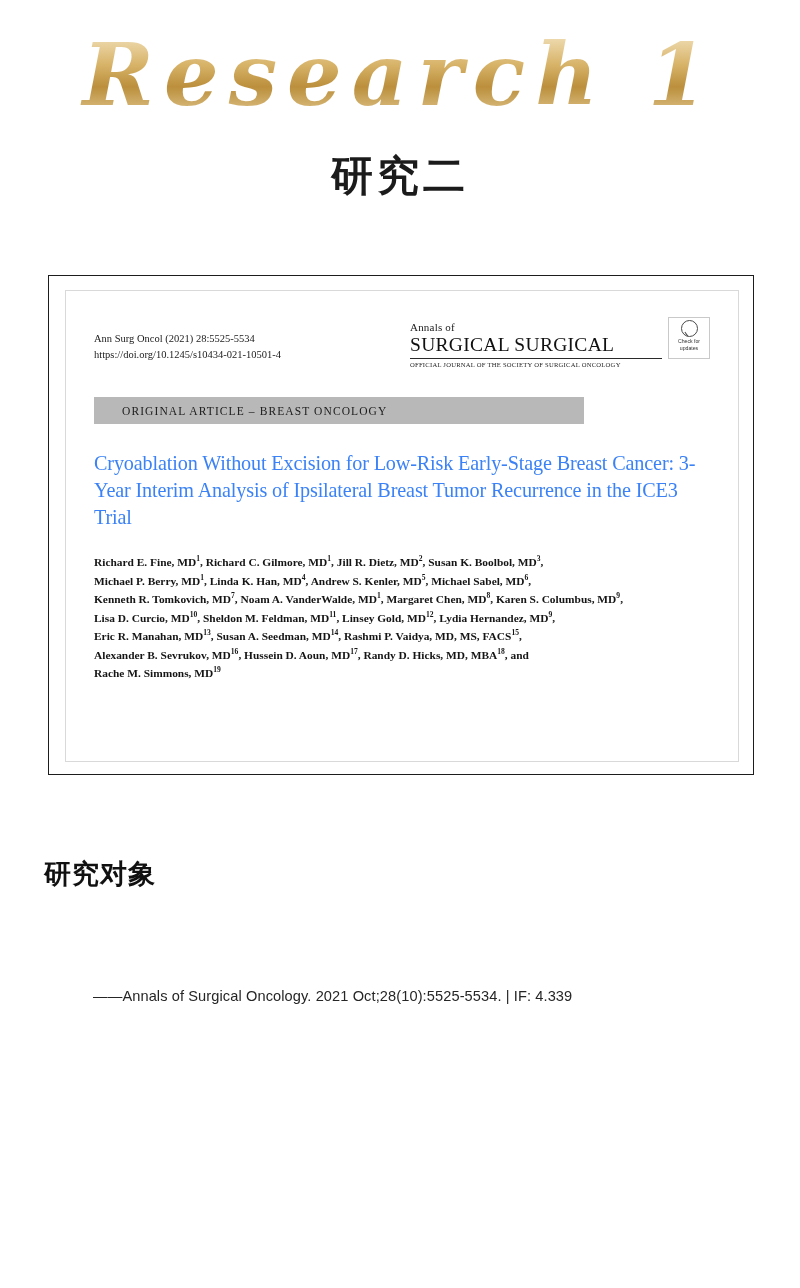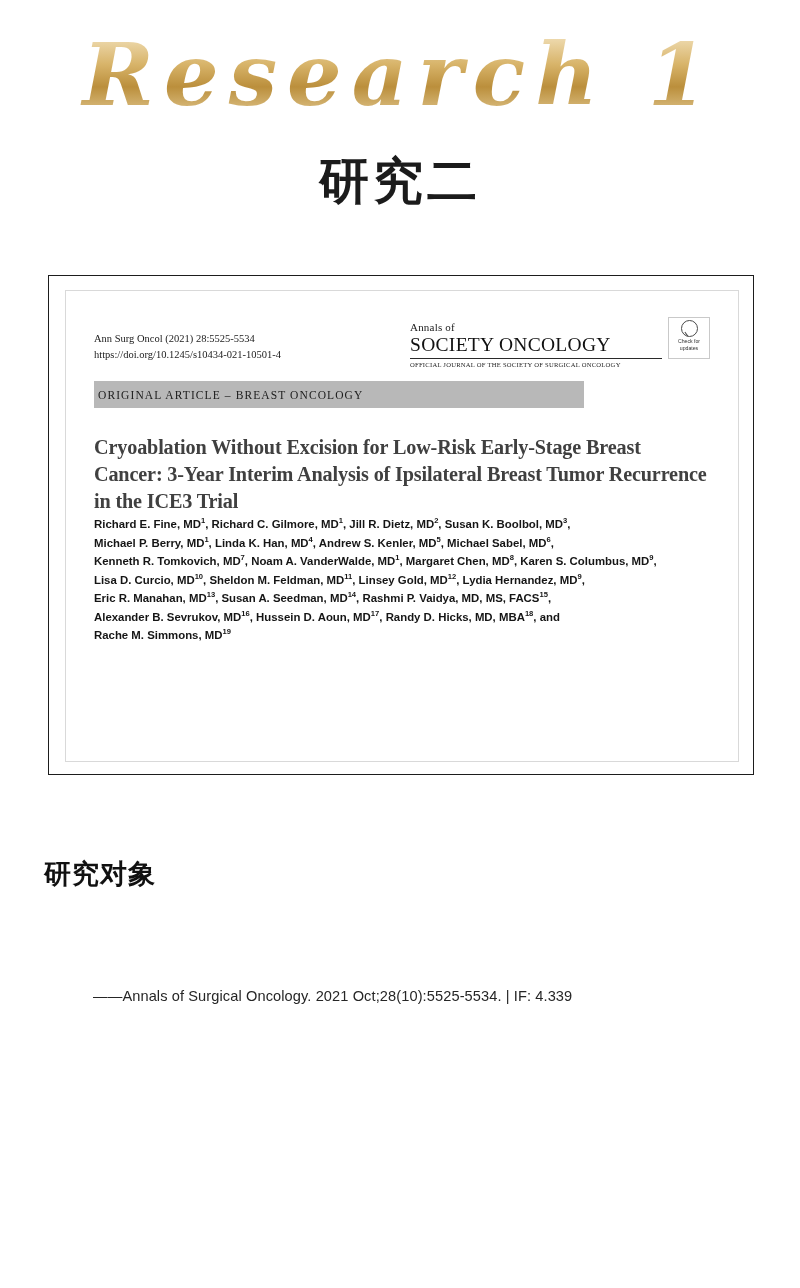--- a/index.html
+++ b/index.html
@@ -39,21 +39,21 @@
     white-space: nowrap;
   }
   .banner-cn {
     position: absolute;
     left: 0;
     top: 148px;
     width: 800px;
     text-align: center;
     font-family: "DejaVu Serif", serif;
     font-weight: 700;
-    font-size: 50px;
+    font-size: 42px;
     letter-spacing: 4px;
     color: #1b1b1b;
   }
 
   
   .card-frame {
     position: absolute;
     left: 48px;
     top: 275px;
     width: 706px;
@@ -152,49 +152,50 @@
     font-family: "Liberation Sans", sans-serif;
     font-size: 5.2px;
     line-height: 1.25;
     color: #333;
     text-align: center;
     margin-top: 1px;
   }
 
   
   .article-band {
-    margin-top: 2px;
+    margin-top: 18px;
     background: #b8b8b8;
     height: 27px;
     width: 490px;
     display: flex;
     align-items: center;
-    padding-left: 4px;
+    padding-left: 28px;
   }
   .article-band span {
     font-family: "Liberation Serif", serif;
     font-size: 11.5px;
     letter-spacing: 1.1px;
     color: #1b1b1b;
   }
 
   
   .paper-title {
     margin-top: 26px;
     font-family: "Liberation Serif", serif;
-    font-weight: 700;
+    font-weight: 400;
     font-size: 20.2px;
     line-height: 1.34;
-    color: #404040;
+    color: #3b82f6;
     letter-spacing: -0.15px;
   }
 
   
   .authors {
-    font-family: Liberation Sans, sans-serif;
+    margin-top: 22px;
+    font-family: Liberation Serif, serif;
     font-weight: 700;
     font-size: 11.4px;
     line-height: 1.62;
     color: #151515;
   }
   .authors sup { font-size: 7.6px; font-weight: 700; }
 
   
   .citation {
     position: absolute;
@@ -247,21 +248,21 @@
 
     <div class="masthead">
       <div class="journal-ref">
         <div>Ann Surg Oncol (2021) 28:5525-5534</div>
         <div>https://doi.org/10.1245/s10434-021-10501-4</div>
       </div>
 
       <div class="masthead-right">
         <div class="journal-logo">
           <div class="annals">Annals of</div>
-          <div class="socname">SOCIETY ONCOLOGY</div>
+          <div class="socname">SURGICAL SURGICAL</div>
           <div class="rule"></div>
           <div class="society">OFFICIAL JOURNAL OF THE SOCIETY OF SURGICAL ONCOLOGY</div>
         </div>
 
         <div class="crossmark">
           <div class="cm-circle"></div>
           <div class="cm-text">
             <div>Check for</div>
             <div>updates</div>
           </div>

